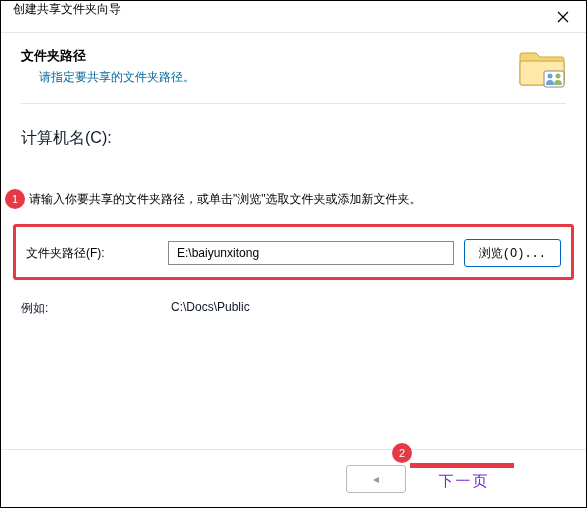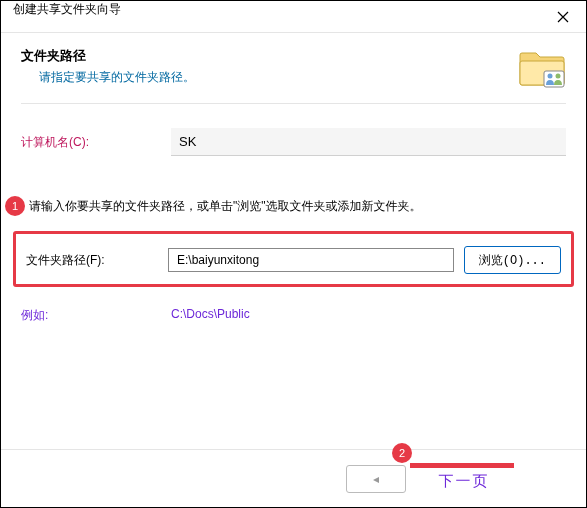--- a/index.html
+++ b/index.html
@@ -38,21 +38,21 @@
       width: 48px; height: 42px; position: relative;
       margin-right: 4px;
     }
     .content { padding: 0 20px; }
     .divider { height: 1px; background: #e5e5e5; margin: 4px 0 24px; }
     .row {
       display: flex;
       align-items: center;
       margin-bottom: 14px;
     }
-    .row-label { width: 150px; color: #be185d; font-size: 12px; }
+    .row-label { width: 150px; color: #0f172a; font-size: 16px; }
     .row-value-static {
       flex: 1; height: 28px;
       display: flex; align-items: center;
       padding: 0 8px;
       background: #f5f5f5;
       border-bottom: 1px solid #d0d0d0;
       color: #000;
       font-size: 13px;
     }
     .instruction-block {
@@ -98,21 +98,21 @@
       background: #fff;
       color: #000;
       font-size: 12px;
       font-family: Liberation Mono, monospace;
       cursor: pointer;
     }
     .example-row {
       display: flex;
       margin-top: 20px;
       font-size: 12px;
-      color: #6d28d9;
+      color: #0f172a;
     }
     .example-label { width: 150px; }
     .footer {
       position: absolute;
       bottom: 0; left: 0; right: 0;
       height: 58px;
       border-top: 1px solid #e5e5e5;
       display: flex;
       align-items: center;
       justify-content: flex-end;
@@ -181,21 +181,20 @@
       <path d="M36 38 Q36 33 40 33 Q44 33 44 38 Z" fill="#8dbb6a"></path>
     </svg>
   </div>
 </div>
 
 <div class="content">
   <div class="divider"></div>
 
   <div class="row">
     <div class="row-label">计算机名(C):</div>
-    <div class="row-value-static">SK</div>
   </div>
 
   <div class="instruction-block">
     <div class="marker marker-1">1</div>
     <div class="instruction-text">请输入你要共享的文件夹路径，或单击"浏览"选取文件夹或添加新文件夹。</div>
 
     <div class="highlight-box">
       <div class="path-label">文件夹路径(F):</div>
       <input class="path-input" type="text" value="E:\baiyunxitong" style="">
       <button class="browse-btn">浏览(O)...</button>

